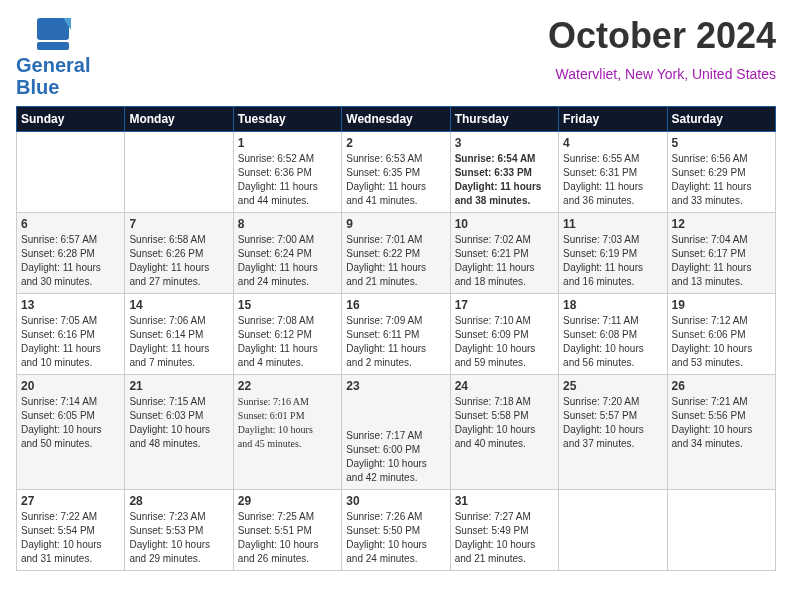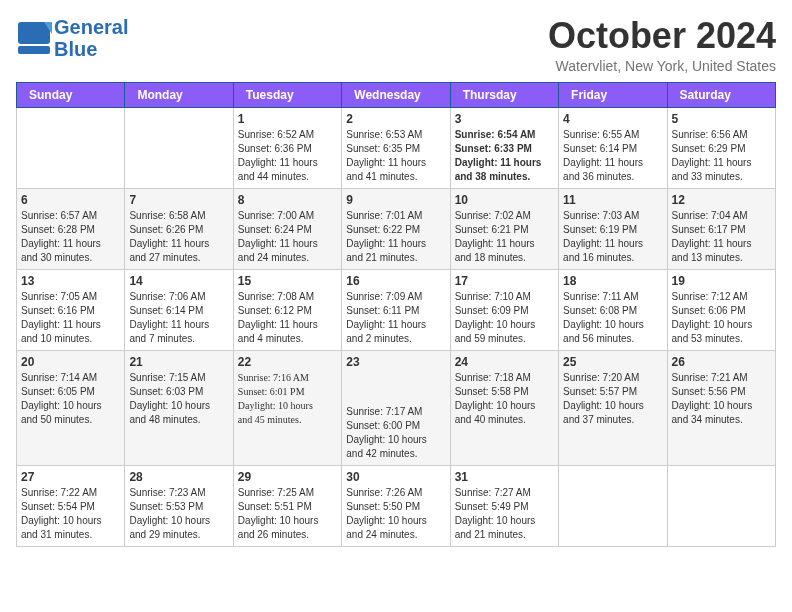--- a/index.html
+++ b/index.html
@@ -25,32 +25,32 @@
       text-align: right;
     }
     .month-title {
       font-size: 36px;
       font-weight: bold;
       color: #333;
       line-height: 1.1;
     }
     .location {
       font-size: 14px;
-      color: #737373;
-      margin-top: 2px;
+      color: #a21caf;
+      margin-top: 10px;
     }
     .calendar {
       width: 100%;
       border-collapse: collapse;
       font-size: 11px;
     }
     .calendar th {
-      background-color: #8b5cf6;
+      background-color: #0f172a;
       color: #fff;
-      padding: 5px 12px;
+      padding: 5px 4px;
       text-align: left;
       font-size: 12px;
       font-weight: bold;
       border: 1px solid #1a5a9a;
     }
     .calendar td {
       border: 1px solid #ccc;
       vertical-align: top;
       padding: 4px 4px 4px 4px;
       width: calc(100% / 7);
@@ -80,21 +80,21 @@
     }
     
     .row-even td { background: #f5f5f5; }
     .row-odd td { background: #fff; }
   </style>
 </head>
 <body>
 
 <div class="header">
   <div class="logo">
-    <div style="display:flex;align-items:center;gap:2px;">
+    <div style="display:flex;align-items:center;gap:2px;flex-direction:column;">
       <div style="position:relative;display:inline-block;width:36px;height:36px;">
         <svg width="36" height="36" viewBox="0 0 36 36">
           <rect x="2" y="2" width="32" height="22" rx="3" fill="#2a6db5"></rect>
           <rect x="2" y="26" width="32" height="8" rx="2" fill="#2a6db5"></rect>
           <polygon points="28,2 36,2 36,14" fill="#4a9fd5"></polygon>
         </svg>
       </div>
       <div>
         <div style="font-size:20px;font-weight:bold;color:#2a6db5;line-height:1.1;">General</div>
         <div style="font-size:20px;font-weight:bold;color:#2a6db5;line-height:1.1;">Blue</div>
@@ -140,21 +140,21 @@
         <td>
           <span class="day-number">3</span>
           <div class="day-detail" style="white-space: pre-line; font-weight: bold;">Sunrise: 6:54 AM
 Sunset: 6:33 PM
 Daylight: 11 hours
 and 38 minutes.</div>
         </td>
         <td>
           <span class="day-number">4</span>
           <div class="day-detail" style="white-space: pre-line;">Sunrise: 6:55 AM
-Sunset: 6:14 PM
+Sunset: 6:31 PM
 Daylight: 11 hours
 and 36 minutes.</div>
         </td>
         <td>
           <span class="day-number">5</span>
           <div class="day-detail" style="white-space: pre-line;">Sunrise: 6:56 AM
 Sunset: 6:29 PM
 Daylight: 11 hours
 and 33 minutes.</div>
         </td>

